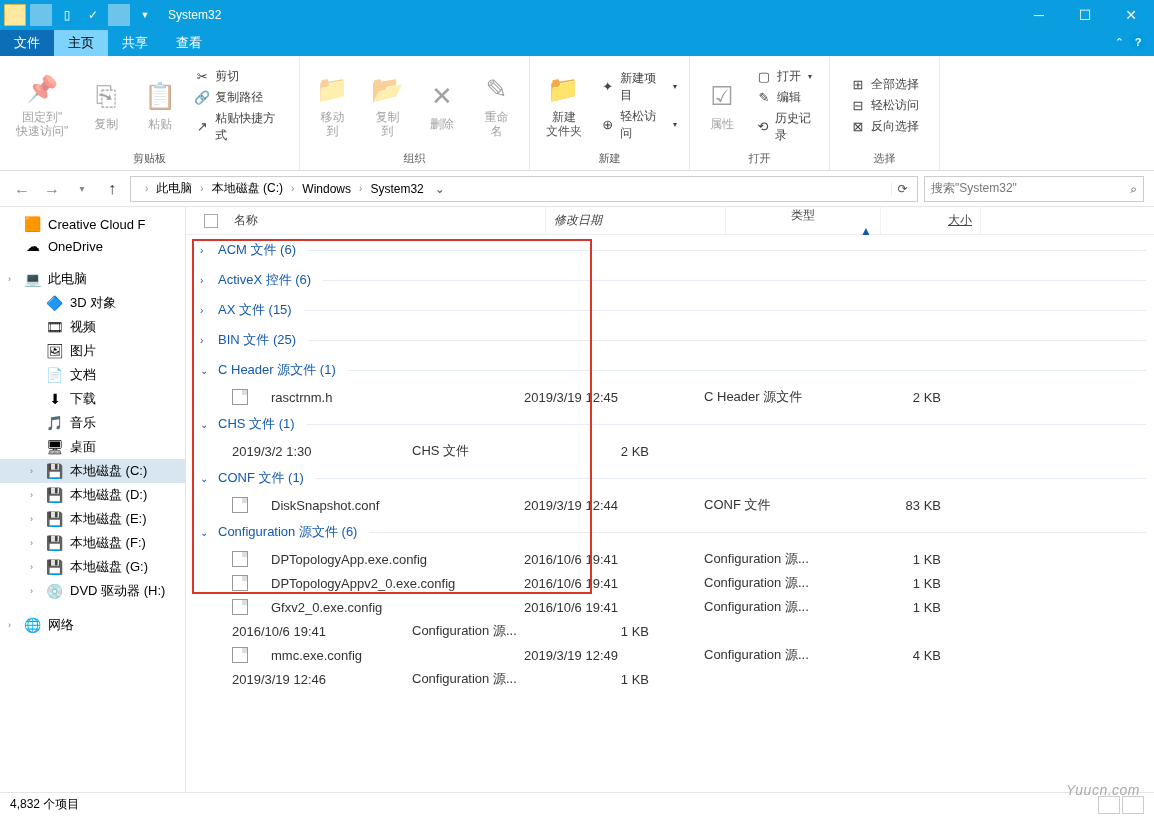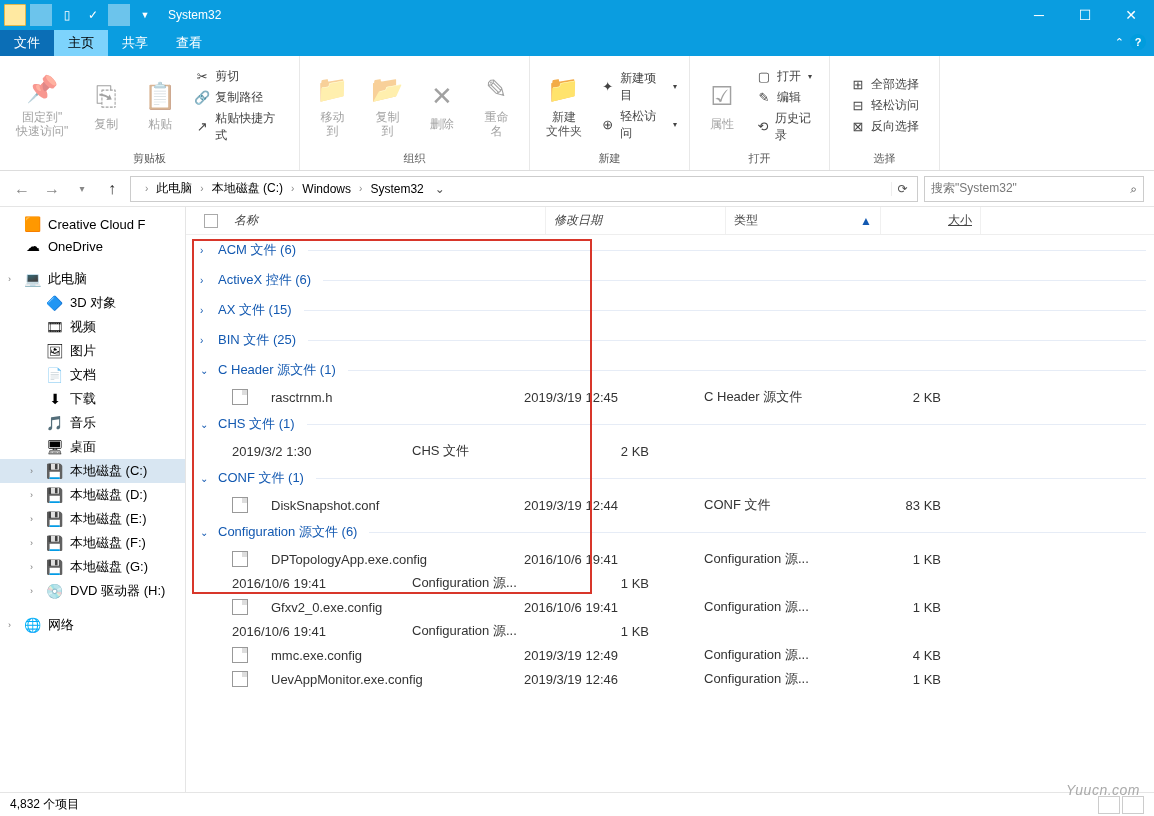--- a/index.html
+++ b/index.html
@@ -56,21 +56,21 @@
 .tree .item .chev { width: 10px; color: #777; font-size: 9px; margin-left: -14px; }
 .tree .item .ico { width: 18px; height: 16px; display: inline-flex; align-items: center; justify-content: center; font-size: 14px; }
 .tree .item.indent { padding-left: 44px; }
 .tree .item.sel { background: #d8e6f2; }
 .tree .sp { height: 10px; }
 
 
 .list { flex: 1; display: flex; flex-direction: column; position: relative; }
 .cols { height: 28px; border-bottom: 1px solid #eee; display: flex; align-items: center; font-size: 12px; color: #444; padding-left: 18px; }
 .cols .c { border-right: 1px solid #f0f0f0; padding: 0 8px; display: flex; align-items: center; height: 100%; }
-.c-name { width: 320px; font-style: italic; } .c-date { width: 180px; font-style: italic; } .c-type { width: 155px; } .c-size { width: 100px; text-align: right; justify-content: flex-end; padding-right: 18px; text-decoration: underline; }
+.c-name { width: 320px; } .c-date { width: 180px; font-style: italic; } .c-type { width: 155px; flex-direction: column; } .c-size { width: 100px; text-align: right; justify-content: flex-end; padding-right: 18px; text-decoration: underline; }
 .cols .chk { width: 14px; height: 14px; border: 1px solid #aaa; margin-right: 8px; }
 .rows { flex: 1; overflow-y: auto; position: relative; }
 .grp { display: flex; align-items: center; gap: 6px; padding: 6px 8px 6px 14px; color: #1359b1; font-size: 13px; }
 .grp .chev { font-size: 10px; width: 12px; }
 .grp .line { flex: 1; border-top: 1px solid #e6ecf6; margin-left: 6px; }
 .frow { display: flex; align-items: center; padding: 3px 0 3px 46px; font-size: 13px; color: #333; }
 .frow .cn { width: 292px; display: flex; align-items: center; gap: 23px; }
 .frow .cd { width: 180px; } .frow .ct { width: 155px; } .frow .cs { width: 100px; text-align: right; padding-right: 18px; }
 .fico { width: 16px; height: 16px; border: 1px solid #999; background: #fff; display: inline-block; position: relative; }
 .fico::after { content: ''; position: absolute; top: 0; right: 0; width: 5px; height: 5px; background: #ddd; }
@@ -435,20 +435,24 @@
         <div class="frow">
           <div class="cn">
             <span class="fico"></span>
             <span>DPTopologyApp.exe.config</span>
           </div>
           <div class="cd">2016/10/6 19:41</div>
           <div class="ct">Configuration 源...</div>
           <div class="cs">1 KB</div>
         </div>
         <div class="frow">
+          <div class="cn">
+            <span class="fico"></span>
+            <span>DPTopologyAppv2_0.exe.config</span>
+          </div>
           <div class="cd">2016/10/6 19:41</div>
           <div class="ct">Configuration 源...</div>
           <div class="cs">1 KB</div>
         </div>
         <div class="frow">
           <div class="cn">
             <span class="fico"></span>
             <span>Gfxv2_0.exe.config</span>
           </div>
           <div class="cd">2016/10/6 19:41</div>
@@ -463,24 +467,20 @@
         <div class="frow">
           <div class="cn">
             <span class="fico"></span>
             <span>mmc.exe.config</span>
           </div>
           <div class="cd">2019/3/19 12:49</div>
           <div class="ct">Configuration 源...</div>
           <div class="cs">4 KB</div>
         </div>
         <div class="frow">
-          <div class="cn">
-            <span class="fico"></span>
-            <span>UevAppMonitor.exe.config</span>
-          </div>
           <div class="cd">2019/3/19 12:46</div>
           <div class="ct">Configuration 源...</div>
           <div class="cs">1 KB</div>
         </div>
       </div>
   </div>
 </div>
 
 <div class="status">
   <span>4,832 个项目</span>

